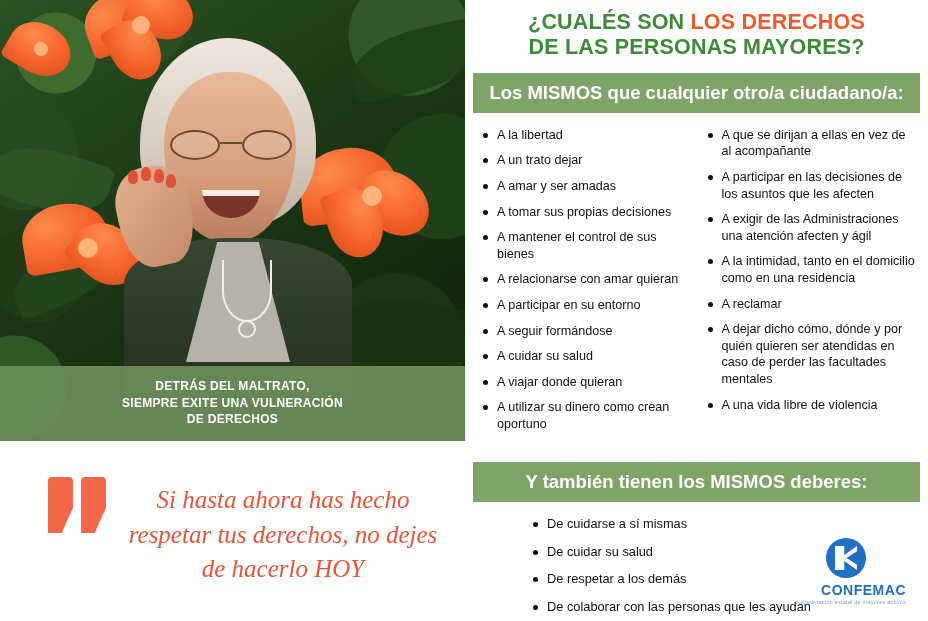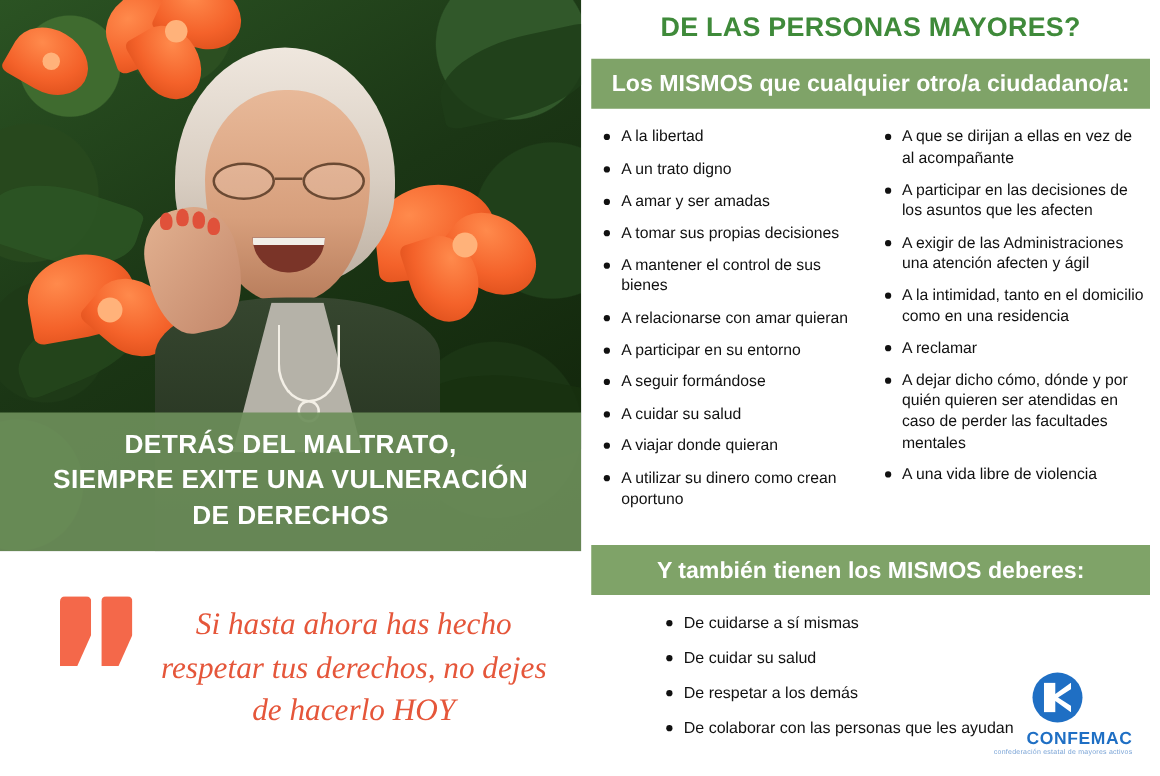--- a/index.html
+++ b/index.html
@@ -130,21 +130,21 @@
     left: 0; bottom: 0;
     width: 465px;
     background: rgba(108,142,90,0.92);
     padding: 12px 10px 14px;
     text-align: center;
   }
   .photo-caption span {
     display: block;
     color: #ffffff;
     font-weight: bold;
-    font-size: 21px;
+    font-size: 12px;
     letter-spacing: .3px;
     line-height: 1.35;
     font-family: "Liberation Sans", sans-serif;
   }
 
   .quote-block {
     position: absolute;
     left: 0; top: 441px;
     width: 465px; height: 180px;
     background: #ffffff;
@@ -340,30 +340,31 @@
         <div class="qm a"></div>
         <div class="qm b"></div>
       </div>
       <div class="quote-text">Si hasta ahora has hecho respetar tus derechos, no dejes de hacerlo HOY</div>
     </div>
   </div>
 
   <div class="right-col">
 
     <div class="main-title">
+      <span class="l1"><span class="tgreen">¿CUALÉS SON </span><span class="torange">LOS DERECHOS</span></span>
       <span class="l2 tgreen">DE LAS PERSONAS MAYORES?</span>
     </div>
 
     <div class="band">Los MISMOS que cualquier otro/a ciudadano/a:</div>
 
     <div class="lists">
       <div class="list-col">
         <ul>
           <li>A la libertad</li>
-          <li>A un trato digno</li>
+          <li>A un trato dejar</li>
           <li>A amar y ser amadas</li>
           <li>A tomar sus propias decisiones</li>
           <li>A mantener el control de sus bienes</li>
           <li>A relacionarse con amar quieran</li>
           <li>A participar en su entorno</li>
           <li>A seguir formándose</li>
           <li>A cuidar su salud</li>
           <li>A viajar donde quieran</li>
           <li>A utilizar su dinero como crean oportuno</li>
         </ul>

